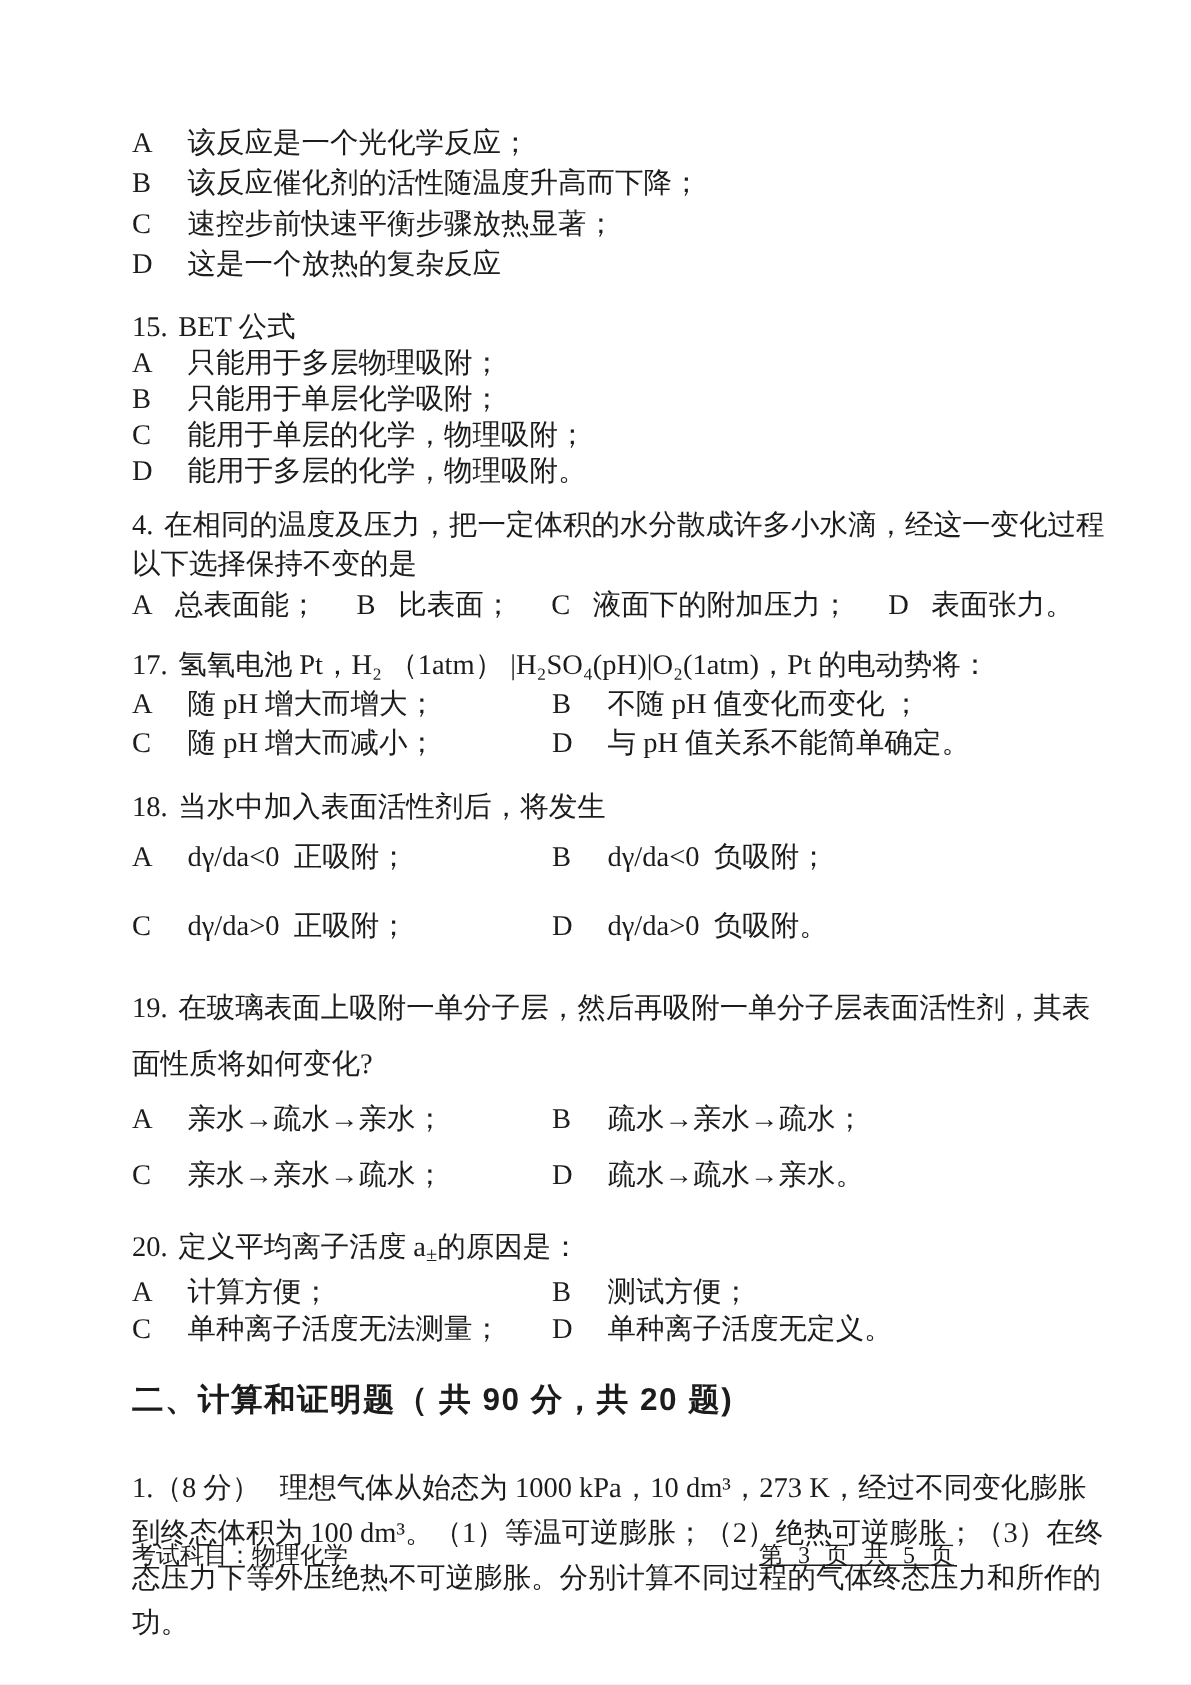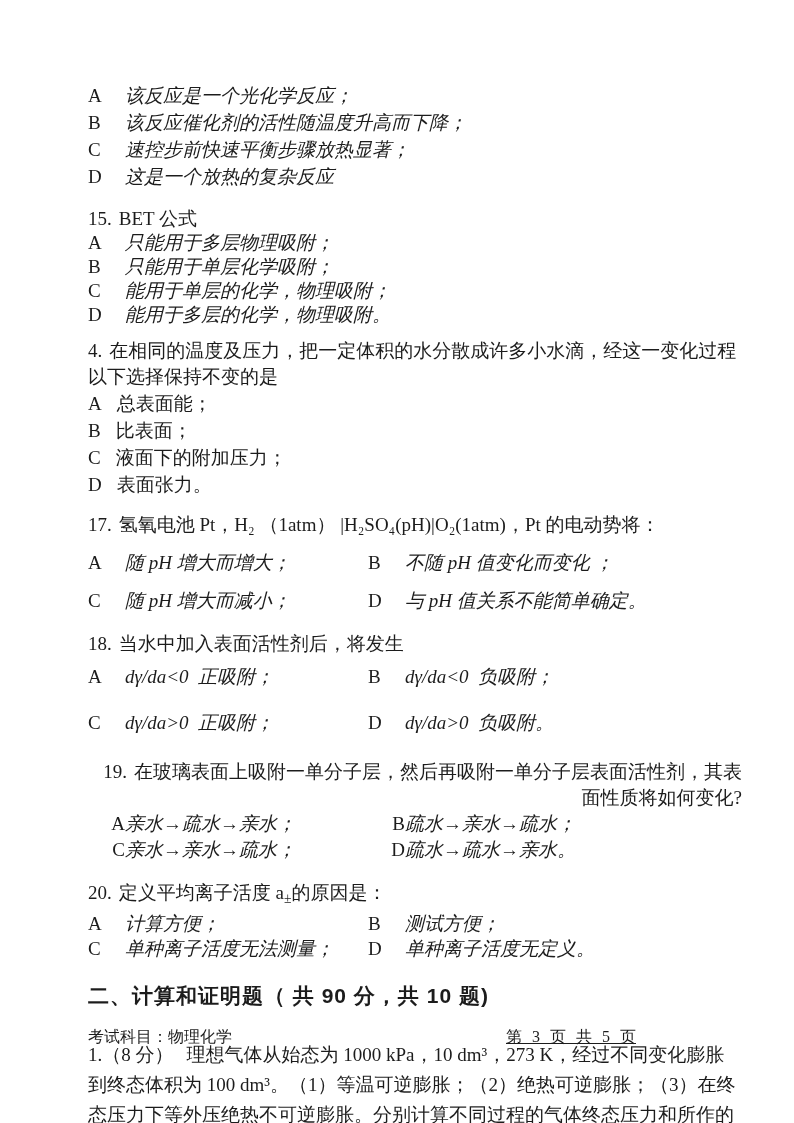--- a/index.html
+++ b/index.html
@@ -18,54 +18,54 @@
     left: 88px;
     top: 82px;
     width: 654px;
     font-size: 19px;
   }
   p { margin: 0; }
   .stem { white-space: pre-wrap; }
   .q-num { padding-right: 7px; }
   .opt-row { display: flex; }
   .opt-label { flex: 0 0 37px; }
-  .opt-text { white-space: pre-wrap; font-style: italic; }
+  .opt-text { white-space: pre-wrap; }
 
   
   .q14 .opt-row { line-height: 27px; }
 
   
   .q15 { margin-top: 17px; }
   .q15 .stem, .q15 .opt-row { line-height: 24px; }
 
   
   .q16 { margin-top: 11px; }
   .q16 .stem { line-height: 26px; }
-  .opts-inline { display: flex; line-height: 27px; flex-direction: column; }
+  .opts-inline { display: flex; line-height: 27px; }
   .inline-opt { margin-right: 26px; white-space: pre-wrap; }
   .inline-opt .opt-label-sm { padding-right: 15px; }
 
   
   .row2 { display: flex; }
   .row2 .col-a { flex: 0 0 280px; display: flex; }
   .row2 .col-b { display: flex; }
 
   
   .q17 { margin-top: 14px; }
-  .q17 .stem, .q17 .row2 { line-height: 26px; margin-top: 12px; }
+  .q17 .stem, .q17 .row2 { line-height: 26px; }
 
   
   .q18 { margin-top: 17px; }
   .q18 .stem, .q18 .row2 { line-height: 26px; }
   .q18 .row-ab { margin-top: 7px; }
   .q18 .row-cd { margin-top: 20px; }
 
   
   .q19 { margin-top: 23px; }
-  .q19 .stem, .q19 .row2 { line-height: 26px; text-align: right; }
+  .q19 .stem, .q19 .row2 { line-height: 37px; }
 
   
   .q20 { margin-top: 17px; }
   .q20 .stem, .q20 .row2 { line-height: 25px; }
   .sub { font-size: 0.72em; vertical-align: -0.28em; }
 
   
   .section-heading {
     margin: 20px 0 0 0;
     font-family: "Liberation Sans", "DejaVu Sans", sans-serif;
@@ -239,21 +239,21 @@
             <span class="opt-label">C</span>
             <span class="opt-text">单种离子活度无法测量；</span>
           </span>
         <span class="col-b">
             <span class="opt-label">D</span>
             <span class="opt-text">单种离子活度无定义。</span>
           </span>
       </div>
     </div>
 
-    <h2 class="section-heading">二、计算和证明题（ 共 90 分，共 10 题)</h2>
+    <h2 class="section-heading">二、计算和证明题（ 共 90 分，共 20 题)</h2>
 
     <p class="calc"><span>1.</span><span class="calc-score">（8 分）</span><span>理想气体从始态为 1000 kPa，10 dm³，273 K，经过不同变化膨胀到终态体积为 100 dm³。（1）等温可逆膨胀；（2）绝热可逆膨胀；（3）在终态压力下等外压绝热不可逆膨胀。分别计算不同过程的气体终态压力和所作的功。</span></p>
 
   </div>
 
   <span class="footer-left">考试科目：物理化学</span>
   <span class="footer-right">第 3 页  共 5 页</span>
 </div>
 
 </body></html>

